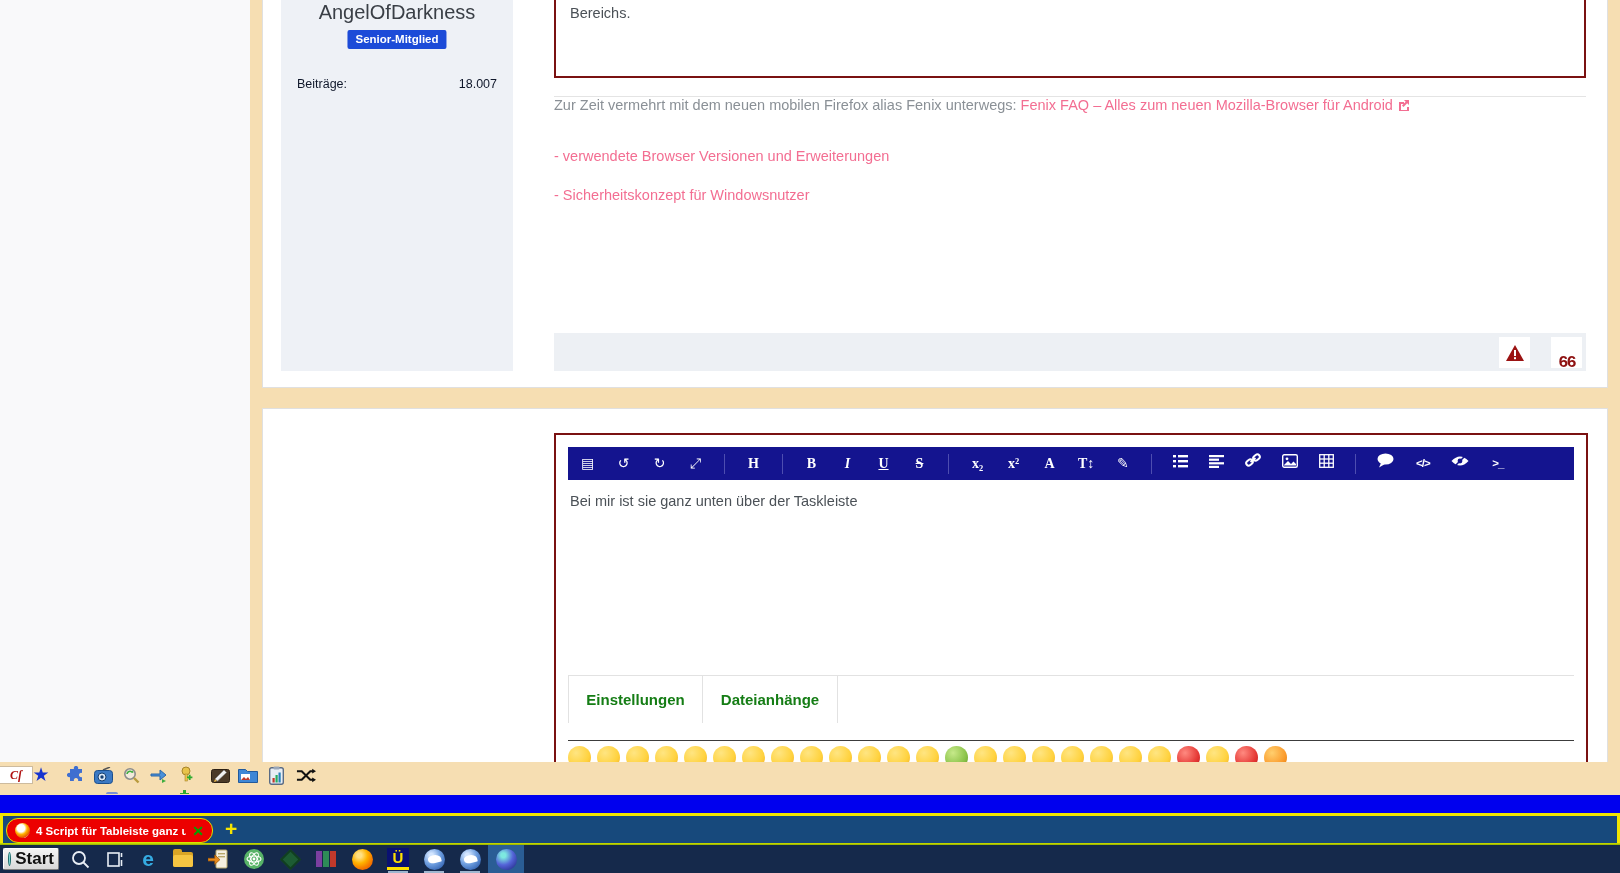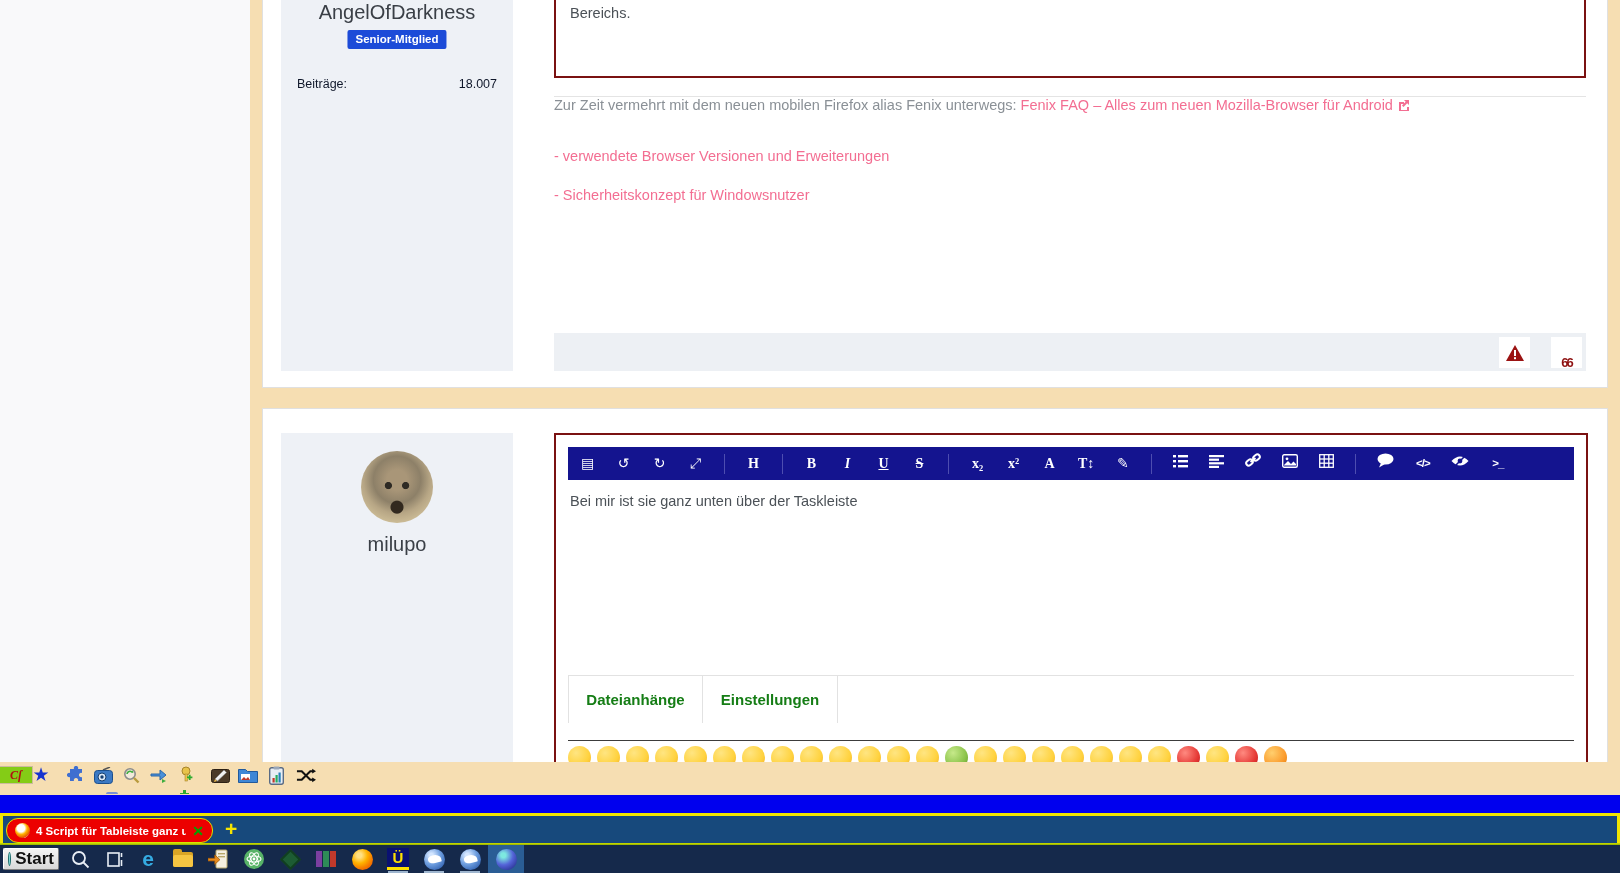--- a/index.html
+++ b/index.html
@@ -37,21 +37,21 @@
                padding:18px 14px 16px; font-size:14.5px; line-height:24px; color:#4b5157; }
   .hr-line { position:absolute; left:0; width:1032px; border-top:1px solid #e4e4e4; }
   .sig-line { position:absolute; left:0; font-size:14.5px; color:#8a9096; }
   .sig-link { color:#f36e92; text-decoration:none; }
   .ext-ico { display:inline-block; margin-left:5px; position:relative; top:1px; }
   .sig-quote { position:absolute; left:0; font-size:14.5px; color:#6e7378; }
 
   .post-footer { position:absolute; left:0; width:1032px; height:38px; background:#edf0f4; }
   .footer-btn { position:absolute; top:4px; width:31px; height:31px; background:#fff; border:none;
                 display:flex; align-items:center; justify-content:center; cursor:pointer; }
-  .quote66 { font-family:Liberation Sans, sans-serif; font-weight:bold; font-size:13px; color:#8e1111; letter-spacing:-2px;margin-top:20px; }
+  .quote66 { font-family:Liberation Mono, monospace; font-weight:bold; font-size:17px; color:#8e1111; letter-spacing:-2px;margin-top:20px; }
 
   
   .editor { position:absolute; left:291px; top:24px; width:1034px; height:356px; border:2px solid #7a1111; background:#fff; overflow:hidden; }
   .rte-toolbar { position:absolute; left:12px; right:12px; top:12px; height:33px; background:#14148f;
                  display:flex; align-items:center; padding:0 12px; gap:21px; }
   .rte-ico { color:#fff; font-size:14px; min-width:15px; text-align:center; cursor:pointer; line-height:33px; }
   .rte-serif { font-family:"Liberation Serif", serif; font-weight:bold; }
   .rte-i { font-style:italic; }
   .rte-u { text-decoration:underline; }
   .rte-s { text-decoration:line-through; }
@@ -69,21 +69,21 @@
   .smiley { width:23px; height:23px; border-radius:50%; flex:0 0 auto; cursor:pointer; }
   .sm-y { background:radial-gradient(circle at 35% 30%, #ffe582, #ffd23e 60%, #f0a827); }
   .sm-g { background:radial-gradient(circle at 35% 30%, #c6e98a, #8bc34a 60%, #5d9227); }
   .sm-r { background:radial-gradient(circle at 35% 30%, #ff8a80, #e53935 60%, #b71c1c); }
   .sm-o { background:radial-gradient(circle at 35% 30%, #ffcf6e, #fb9b2c 60%, #d97706); }
 
   
   .addon-bar { position:absolute; left:0; top:762px; width:1620px; height:33px; background:#f6deb2; }
   .addon-ico { position:absolute; top:3px; width:20px; height:20px; display:flex; align-items:center; justify-content:center; cursor:pointer; }
   .cf-badge { font-family:"Liberation Serif", serif; font-style:italic; font-weight:bold; color:#b01212;
-              background:#84cc16; border:1px solid #cdbb9e; font-size:12px; padding:0 10px; line-height:16px; }
+              background:#ffffff; border:1px solid #cdbb9e; font-size:12px; padding:0 10px; line-height:16px; }
   .star-glyph { color:#1733cf; font-size:19px; line-height:20px; }
   .partial-ico { position:absolute; overflow:hidden; }
 
   .blue-bar { position:absolute; left:0; top:795px; width:1620px; height:18px; background:#0000ee; }
 
   .tab-bar { position:absolute; left:0; top:813px; width:1620px; height:30px; background:#17497c;
              border-top:3px solid #f0e400; border-left:3px solid #f0e400; border-right:3px solid #f0e400; }
   .red-tab { position:absolute; left:3px; top:2px; width:207px; height:25px; background:#ec0000;
              border:1px solid #d6e600; border-radius:12px; display:flex; align-items:center; padding:0 8px; gap:6px; cursor:pointer; }
   .tab-favicon { width:15px; height:15px; border-radius:50%; flex:0 0 auto;
@@ -162,24 +162,20 @@
             </svg>
         </button>
         <button class="footer-btn" style="left:997px;">
           <span class="quote66">66</span>
         </button>
       </div>
     </div>
   </div>
 
   <div class="post-card" id="post2-card">
-    <div class="author-box" id="author-box-2">
-      <div class="avatar" style="top:18px;"></div>
-      <div class="author-name" style="top:100px;">milupo</div>
-    </div>
 
     <div class="editor">
       <div class="rte-toolbar" id="rte-toolbar">
           <span class="rte-ico">▤</span>
           <span class="rte-ico">↺</span>
           <span class="rte-ico">↻</span>
           <span class="rte-ico">⤢</span>
           <span class="rte-div"></span>
           <span class="rte-ico rte-serif">H</span>
           <span class="rte-div"></span>
@@ -241,22 +237,22 @@
           <span class="rte-ico rte-sm">&lt;/&gt;</span>
           <span class="rte-ico"><svg width="18" height="14" viewBox="0 0 18 14">
               <path d="M0.5 7 Q9 -2 17.5 7 Q9 16 0.5 7z" fill="#fff"></path>
               <circle cx="9" cy="7" r="2.4" fill="#14148f"></circle>
               <line x1="3" y1="13" x2="15" y2="1" stroke="#14148f" stroke-width="1.6"></line>
             </svg></span>
           <span class="rte-ico rte-sm">&gt;_</span>
         </div>
       <div class="rte-area">Bei mir ist sie ganz unten über der Taskleiste</div>
       <div class="editor-tabs">
+        <div class="editor-tab">Einstellungen</div>
         <div class="editor-tab">Dateianhänge</div>
-        <div class="editor-tab">Einstellungen</div>
       </div>
       <div class="smiley-strip" id="smiley-strip">
           <span class="smiley sm-y"></span>
           <span class="smiley sm-y"></span>
           <span class="smiley sm-y"></span>
           <span class="smiley sm-y"></span>
           <span class="smiley sm-y"></span>
           <span class="smiley sm-y"></span>
           <span class="smiley sm-y"></span>
           <span class="smiley sm-y"></span>

